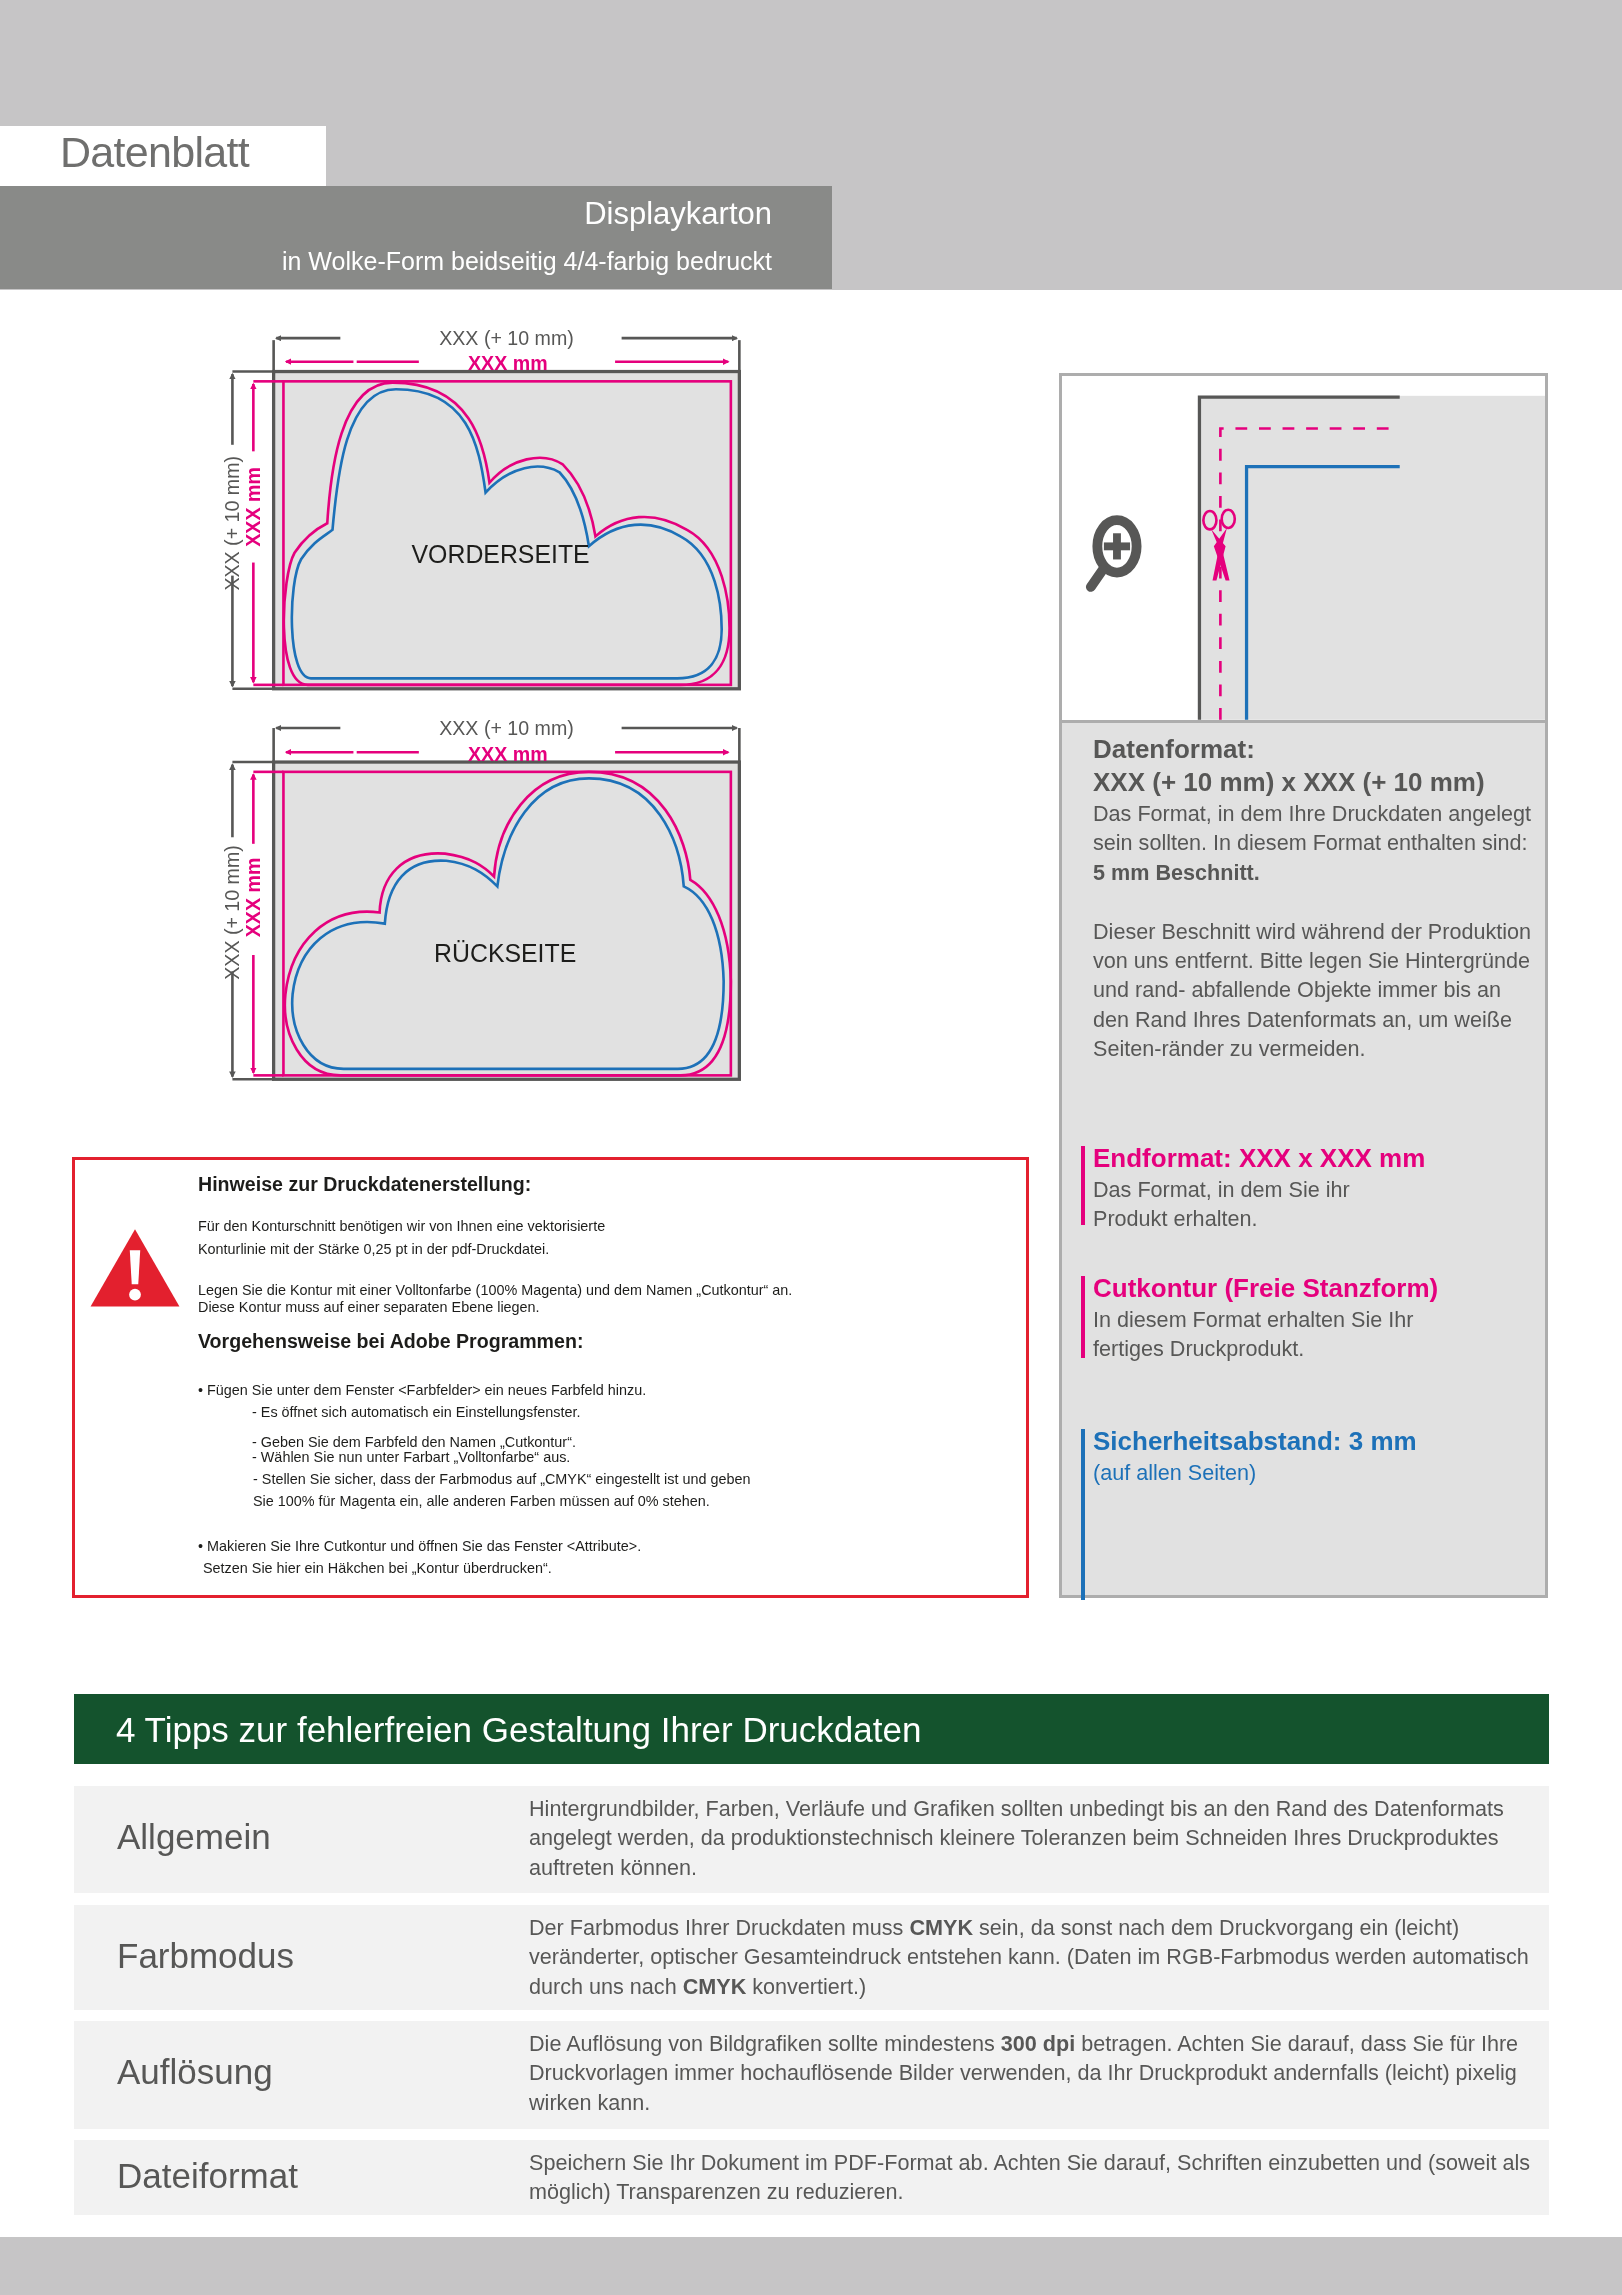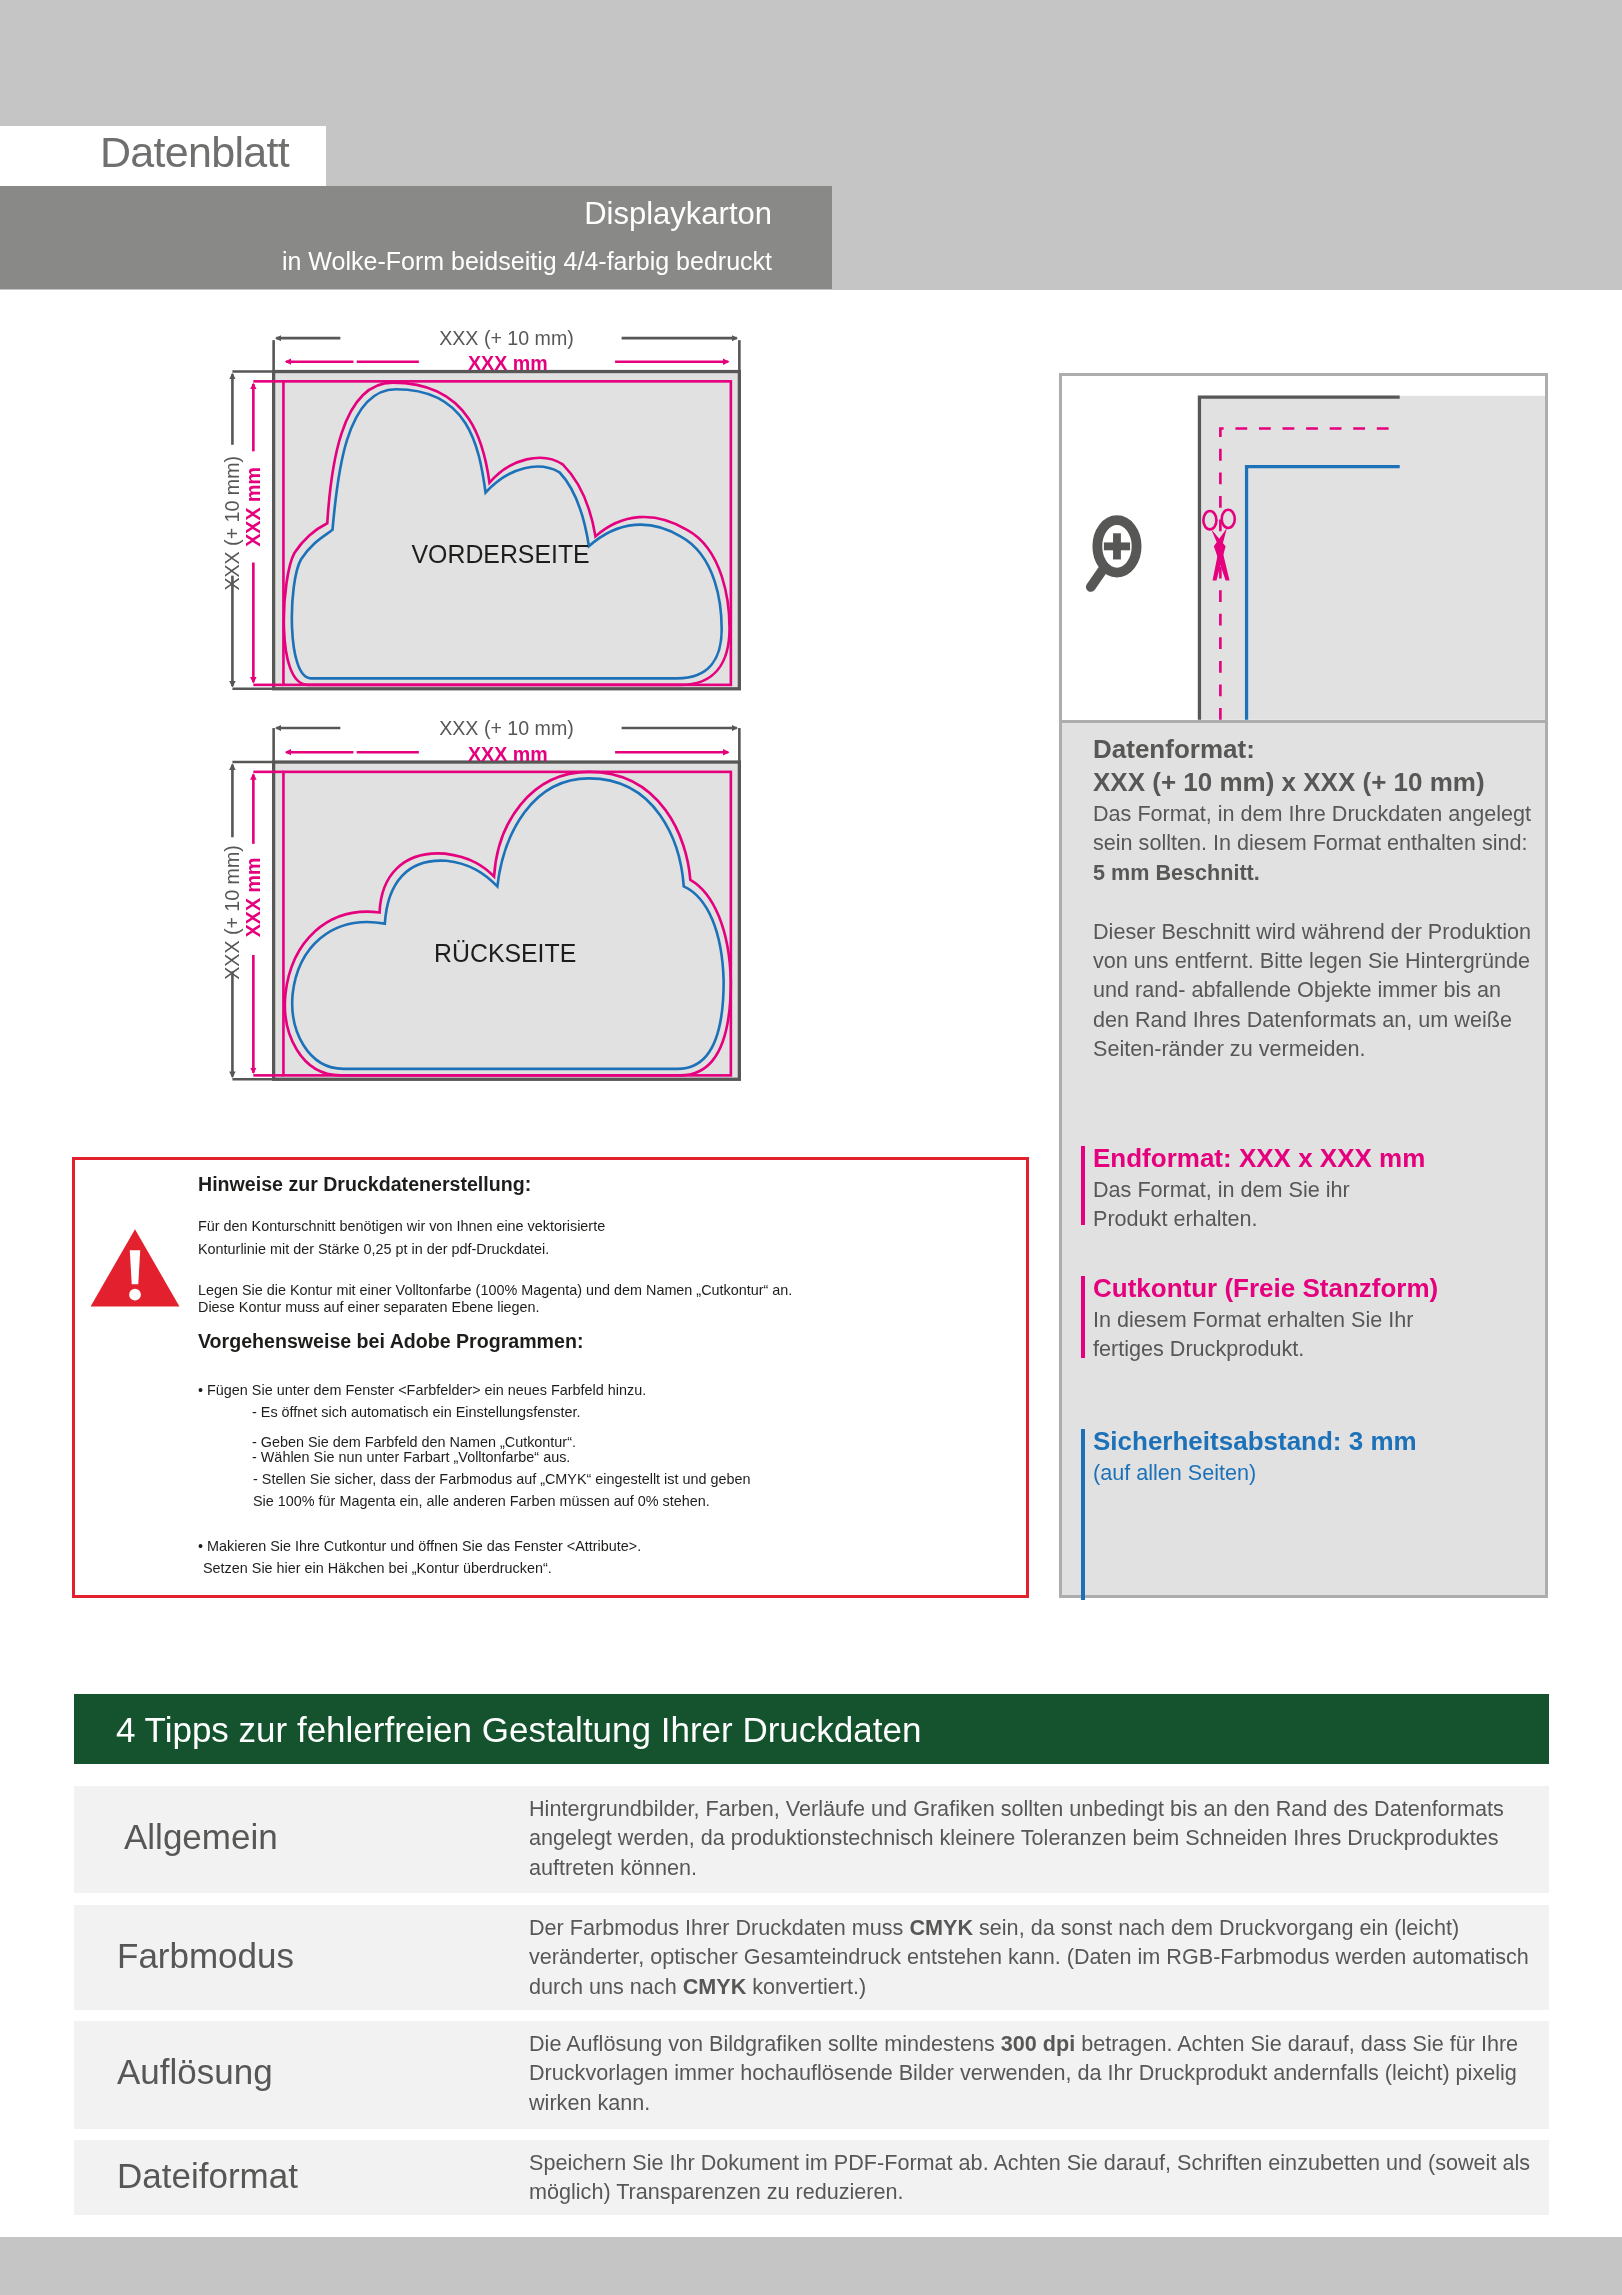--- a/index.html
+++ b/index.html
@@ -1,20 +1,20 @@
 <!DOCTYPE html>
 <html style="font-size:10.5px"><head>
 <meta charset="utf-8">
 <style>
   html,body{margin:0;padding:0;}
   body{width:1623px;height:2295px;position:relative;background:#ffffff;font-family:"DejaVu Sans","Liberation Sans",sans-serif;color:#575756;overflow:hidden;}
   .abs{position:absolute;}
   #top-band{left:0;top:0;width:1623px;height:290px;background:#c6c5c6;}
   #title-box{left:0;top:126px;width:326px;height:60px;background:#fff;}
-  #title-text{left:60px;top:128px;font-size:43px;color:#6f6f6e;font-family:"Liberation Sans",sans-serif;letter-spacing:-0.7px;margin-left:40px;}
+  #title-text{left:60px;top:128px;font-size:43px;color:#6f6f6e;font-family:"Liberation Sans",sans-serif;letter-spacing:-0.7px;}
   #sub-band{left:0;top:186px;width:832px;height:103px;background:#898a88;}
   #product-title{right:851px;top:196px;font-size:31px;color:#fff;font-family:"Liberation Sans",sans-serif;text-align:right;width:589px;left:183px;}
   #product-sub{left:118px;top:247px;width:654px;text-align:right;font-size:25px;color:#fff;font-family:"Liberation Sans",sans-serif;}
   svg text{font-family:"Liberation Sans",sans-serif;}
   
   #info-panel{left:1059px;top:373px;width:489px;height:1225px;border:3.3px solid #adadad;box-sizing:border-box;background:#e1e1e1;}
   #zoom-area{left:0;top:0;width:483px;height:344px;background:#fff;border-bottom:3.3px solid #adadad;position:absolute;}
   .info-text{position:absolute;left:31px;width:445px;font-family:"Liberation Sans",sans-serif;font-size:21.6px;line-height:29.4px;color:#575756;}
   .info-head{font-weight:bold;font-size:26px;line-height:33px;}
   .bar{position:absolute;left:-11.8px;top:3.9px;width:3.9px;}
@@ -178,21 +178,21 @@
   <div class="note" style="top:331px;left:178px;">Sie 100% für Magenta ein, alle anderen Farben müssen auf 0% stehen.</div>
   <div class="note" style="top:376px;">• Makieren Sie Ihre Cutkontur und öffnen Sie das Fenster &lt;Attribute&gt;.</div>
   <div class="note" style="top:398px;left:128px;">Setzen Sie hier ein Häkchen bei „Kontur überdrucken“.</div>
 </div>
 
 <div class="abs" id="tips-header">
   <div class="abs" id="tips-title">4 Tipps zur fehlerfreien Gestaltung Ihrer Druckdaten</div>
 </div>
 
 <div class="tip-row" style="top:1786px;height:107px;">
-  <div class="tip-label" style="top:31px;margin-left:7px;">Allgemein</div>
+  <div class="tip-label" style="top:31px;">Allgemein</div>
   <div class="tip-text" style="top:7.9px;">Hintergrundbilder, Farben, Verläufe und Grafiken sollten unbedingt bis an den Rand des Datenformats angelegt werden, da produktionstechnisch kleinere Toleranzen beim Schneiden Ihres Druckproduktes auftreten können.</div>
 </div>
 
 <div class="tip-row" style="top:1905px;height:105px;">
   <div class="tip-label" style="top:31px;">Farbmodus</div>
   <div class="tip-text" style="top:7.9px;"><span>Der Farbmodus Ihrer Druckdaten muss </span><b>CMYK</b><span> sein, da sonst nach dem Druckvorgang ein (leicht) veränderter, optischer Gesamteindruck entstehen kann. (Daten im RGB-Farbmodus werden automatisch durch uns nach </span><b>CMYK</b><span> konvertiert.)</span></div>
 </div>
 
 <div class="tip-row" style="top:2021px;height:108px;">
   <div class="tip-label" style="top:31px;">Auflösung</div>

